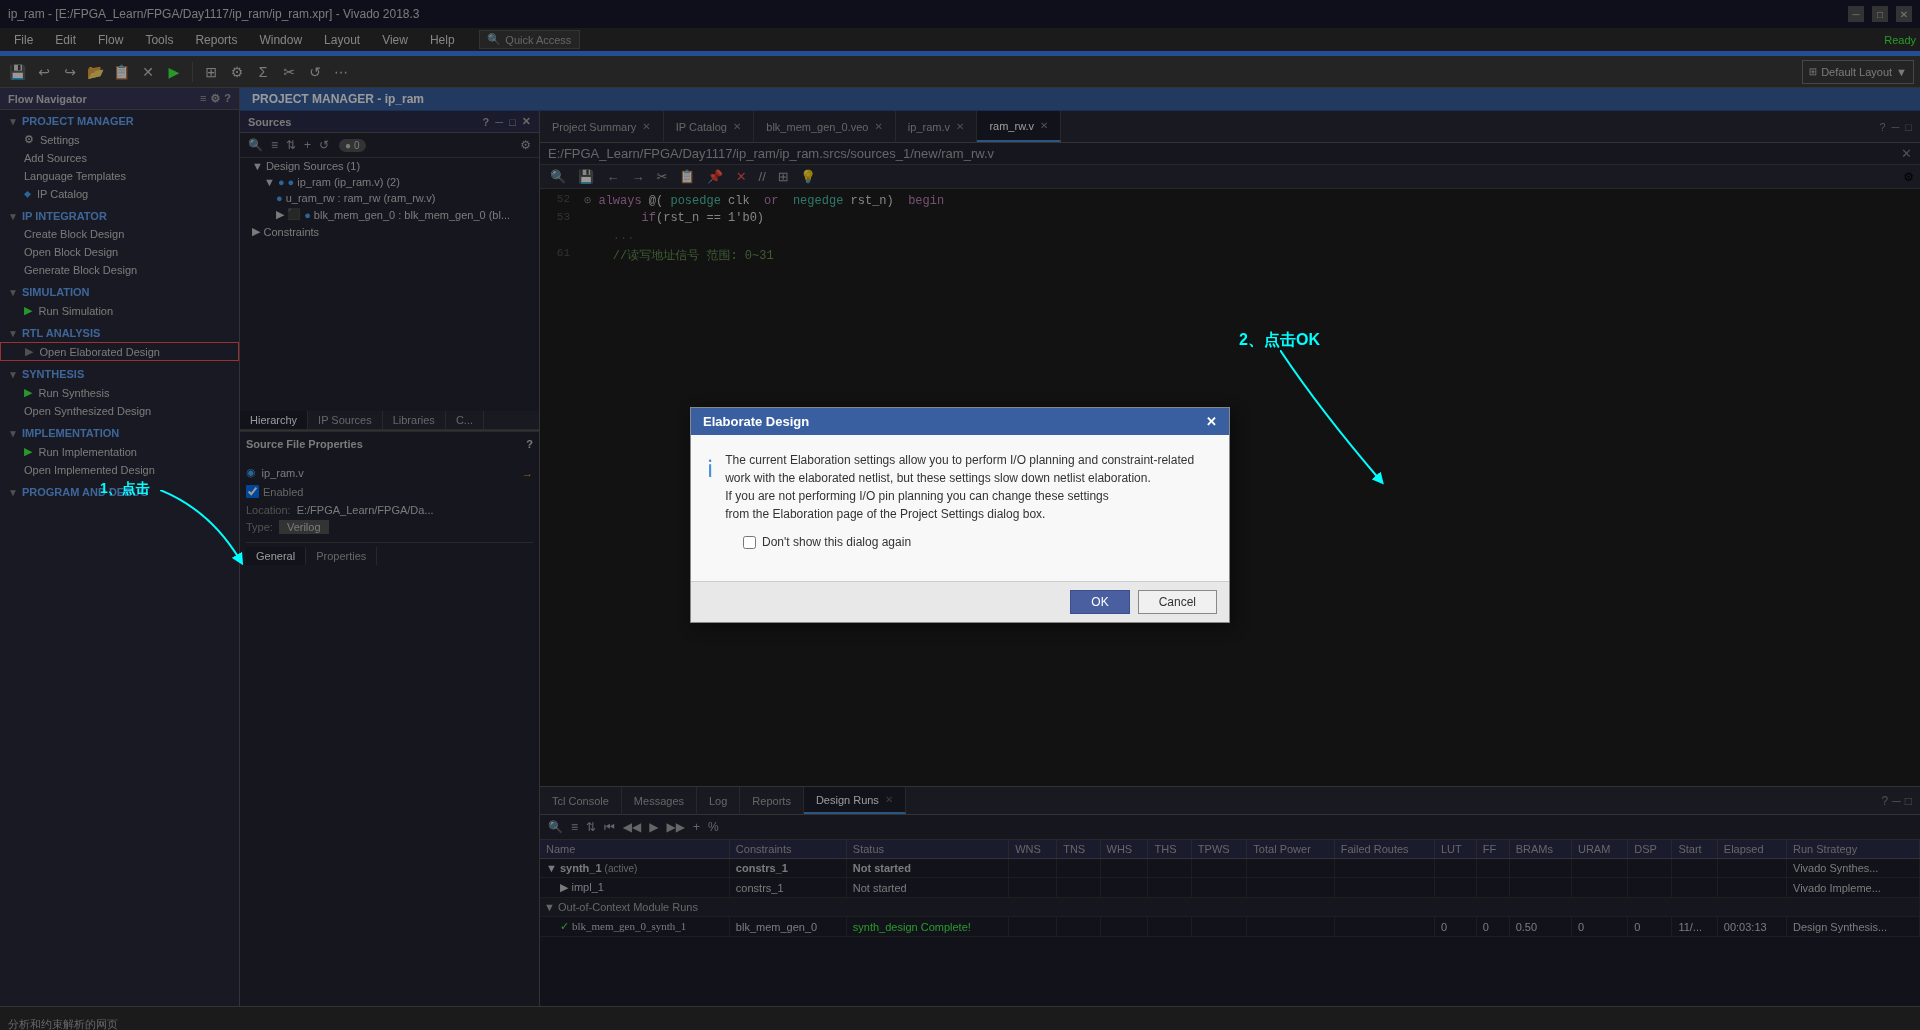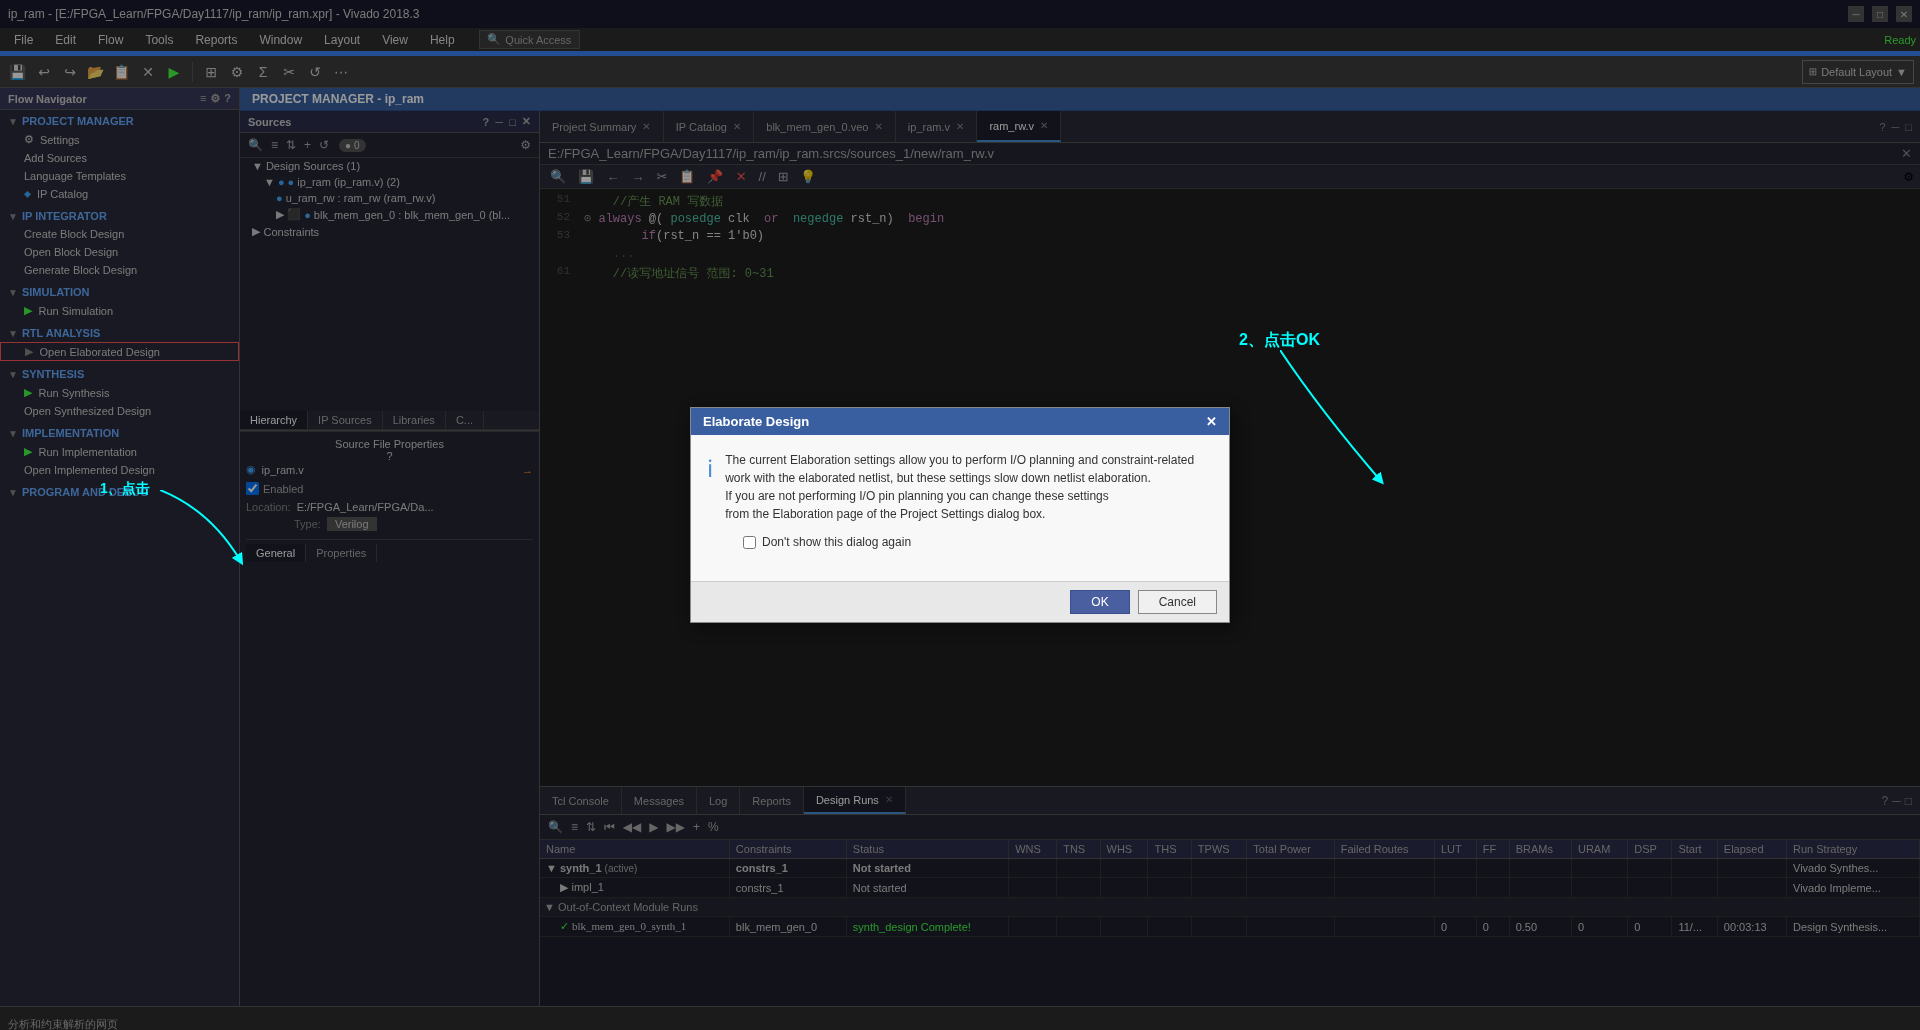--- a/index.html
+++ b/index.html
@@ -87,21 +87,21 @@
     thead tr { background: #2d2d4d; border-radius: 8px; }
     thead th { padding: 3px 6px; text-align: left; color: #aaa; border-bottom: 1px solid #555; border-right: 1px solid #444; font-weight: normal; white-space: nowrap; }
     tbody tr { border-bottom: 1px solid #333; }
     tbody td { padding: 3px 6px; color: #ccc; border-right: 1px solid #333; white-space: nowrap; }
     .status-not-started { color: #ccc; }
     .status-complete { color: #4f4; }
     .bold-td { font-weight: bold; }
 
     
     #src-props { background: #252535; border-top: 1px solid #444; padding: 6px; font-size: 11px; color: #aaa; }
-    #src-props-header { font-weight: normal; color: #ccc; margin-bottom: 1px; display: flex; align-items: center; justify-content: space-between; flex-direction: column; }
+    #src-props-header { font-weight: bold; color: #ccc; margin-bottom: 16px; display: flex; align-items: center; justify-content: space-between; }
 
     
     #src-tabs { background: #2a2a3a; display: flex; border-bottom: 1px solid #444; }
     .src-tab { padding: 3px 10px; font-size: 11px; color: #aaa; cursor: pointer; border-right: 1px solid #444; }
     .src-tab.active { background: #1e1e2e; color: #fff; }
 
     
     #dialog-overlay { position: fixed; top: 0; left: 0; width: 100%; height: 100%; background: rgba(0,0,0,0.4); z-index: 100; display: flex; align-items: center; justify-content: center; }
     #dialog { background: #f0f0f0; border: 1px solid #888; width: 540px; box-shadow: 4px 4px 16px rgba(0,0,0,0.5); }
     #dialog-title-bar { background: #3a5fa0; color: white; padding: 6px 12px; font-size: 13px; font-weight: bold; display: flex; align-items: center; justify-content: space-between; }
@@ -359,21 +359,21 @@
             <span style="color:#fa0;margin-left:auto;">→</span>
           </div>
           <div style="display:flex;align-items:center;gap:4px;margin-bottom:6px;">
             <input type="checkbox" checked="" style="">
             <span>Enabled</span>
           </div>
           <div style="display:flex;gap:6px;align-items:center;margin-bottom:4px;">
             <span style="color:#888;">Location:</span>
             <span style="color:#ccc;flex:1;overflow:hidden;text-overflow:ellipsis;">E:/FPGA_Learn/FPGA/Da...</span>
           </div>
-          <div style="display:flex;gap:6px;align-items:center;margin-left:48px;">
+          <div style="display:flex;gap:6px;align-items:center;">
             <span style="color:#888;">Type:</span>
             <span style="background:#555;padding:1px 8px;color:#ccc;">Verilog</span>
           </div>
           <div id="props-tabs" style="display:flex;margin-top:8px;border-top:1px solid #444;padding-top:4px;">
             <div class="src-tab active">General</div>
             <div class="src-tab">Properties</div>
           </div>
         </div>
       </div>
 
@@ -424,24 +424,20 @@
               <button class="ed-btn">📋</button>
               <button class="ed-btn">📌</button>
               <button class="ed-btn" style="color:#f55;">✕</button>
               <button class="ed-btn">//</button>
               <button class="ed-btn">⊞</button>
               <button class="ed-btn">💡</button>
               <span style="margin-left:auto;cursor:pointer;">⚙</span>
             </div>
 
             <div id="code-editor">
-              <div class="code-line">
-                <span class="line-num">51</span>
-                <span class="line-content comment">    //产生 RAM 写数据</span>
-              </div>
               <div class="code-line">
                 <span class="line-num">52</span>
                 <span class="line-content"><span style="color:#888;">⊙</span> <span class="kw-purple">always</span> <span style="color:#ddd;">@( </span><span class="kw-green">posedge</span><span style="color:#ddd;"> clk  </span><span class="kw-purple">or</span><span style="color:#ddd;">  </span><span class="kw-green">negedge</span><span style="color:#ddd;"> rst_n)  </span><span class="kw-purple">begin</span></span>
               </div>
               <div class="code-line">
                 <span class="line-num">53</span>
                 <span class="line-content">        <span class="kw-purple">if</span><span style="color:#ddd;">(rst_n == 1'b0)</span></span>
               </div>
               <div class="code-line">
                 <span class="line-num"></span>

